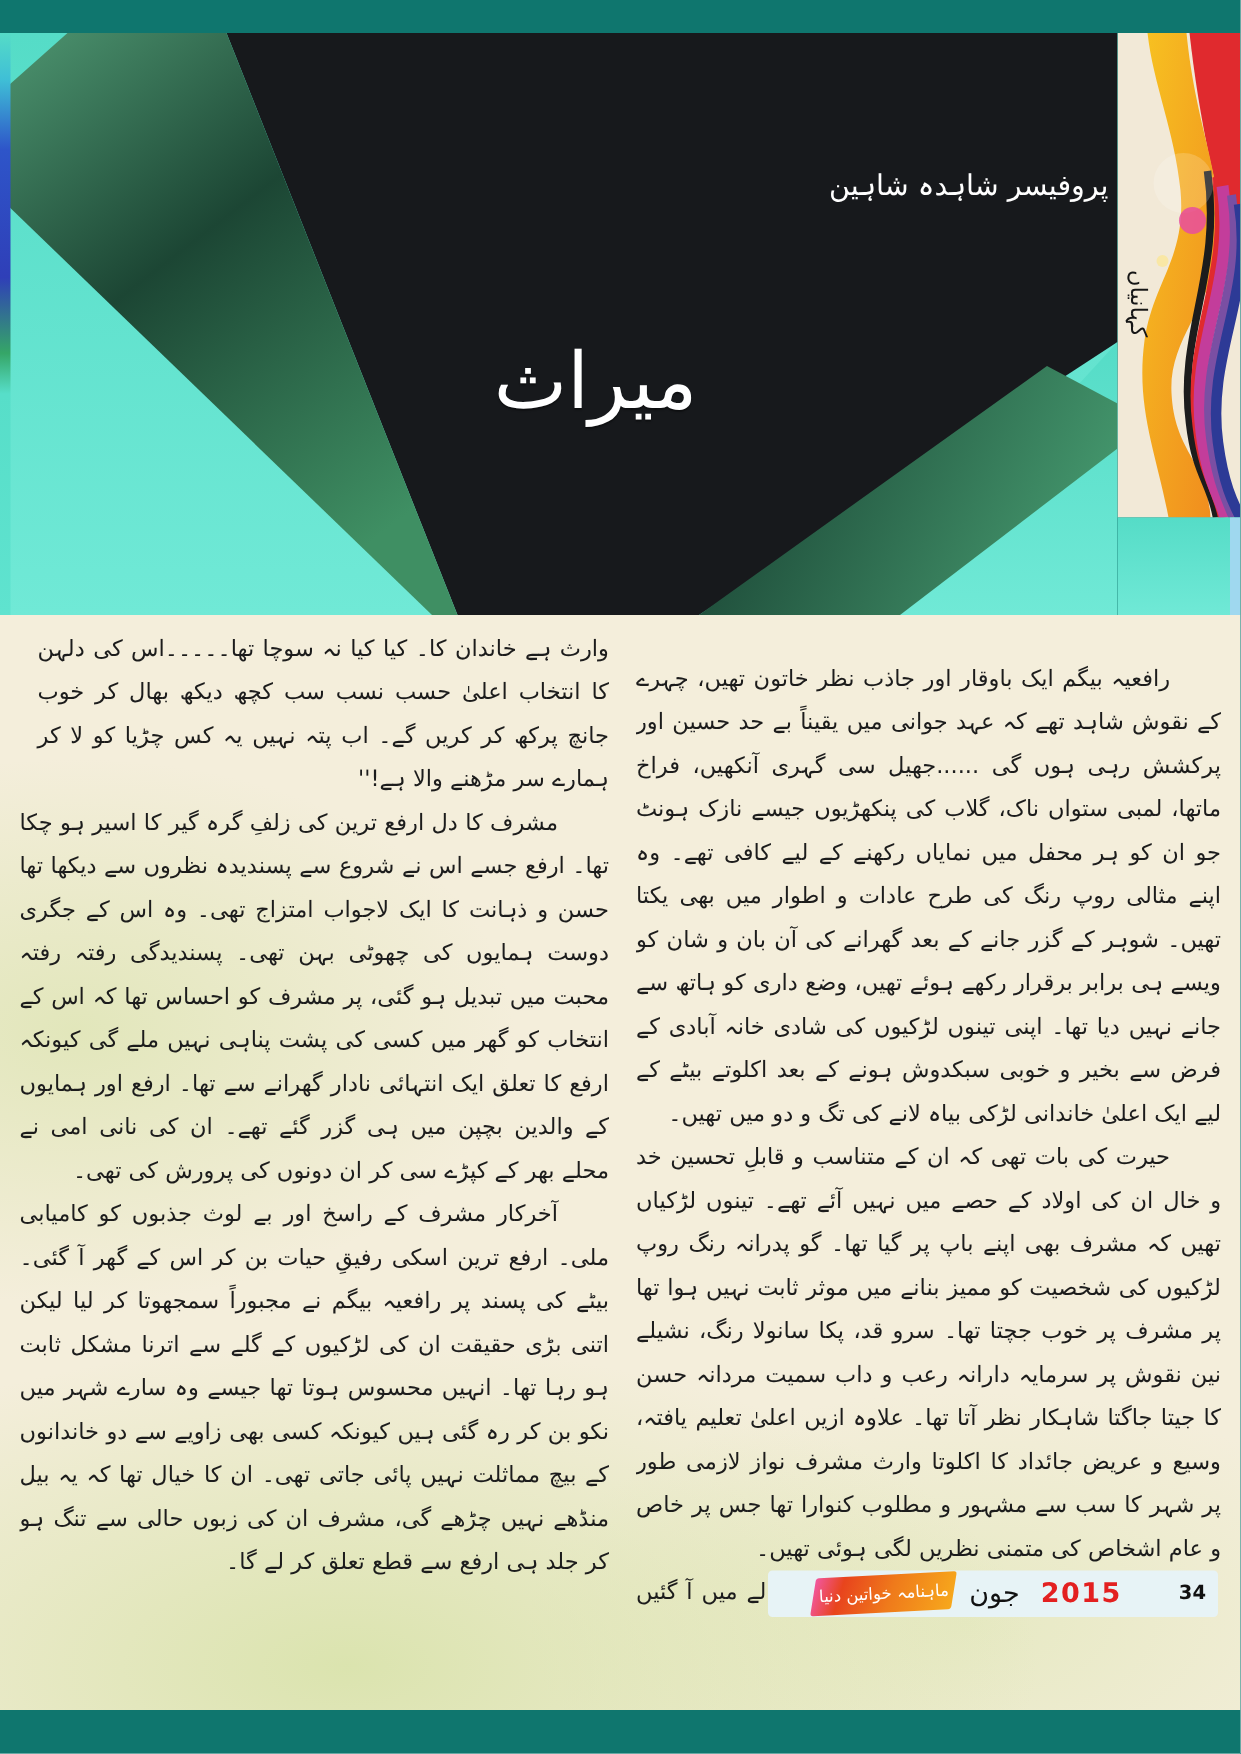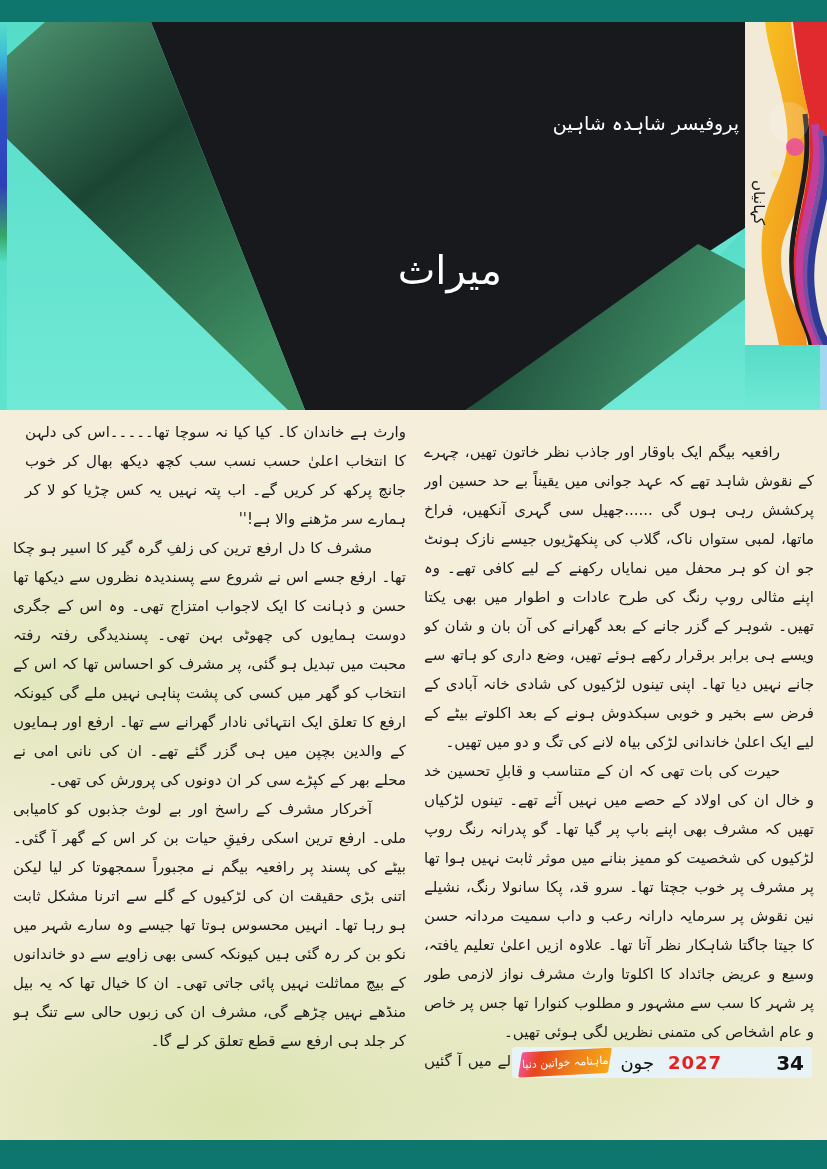--- a/index.html
+++ b/index.html
@@ -14,22 +14,22 @@
     background:
       radial-gradient(420px 260px at 6% 38%,  rgba(198,219,138,0.40), rgba(198,219,138,0) 70%),
       radial-gradient(640px 300px at 28% 96%, rgba(198,219,138,0.55), rgba(198,219,138,0) 72%),
       radial-gradient(420px 220px at 78% 92%, rgba(205,224,150,0.35), rgba(205,224,150,0) 70%),
       linear-gradient(#F4EEDB,#F4EEDB);
   }
   
   .header { position:absolute; left:0; top:22px; width:745px; height:388px; }
   .header svg { display:block; }
   .story-title {
-    position:absolute; left:292px; top:224px; width:210px;
-    direction:rtl; color:#ffffff; font-size:40px; line-height:1.2;
+    position:absolute; left:292px; top:202px; width:210px;
+    text-align:center; direction:rtl; color:#ffffff; font-size:52px; line-height:1.2;
     text-shadow:0 1px 1px rgba(0,0,0,.4);
   }
   .author-name {
     position:absolute; right:6px; top:90px;
     direction:rtl; color:#ffffff; font-size:19px;
   }
   
   .sidebar { position:absolute; left:745px; top:22px; width:82px; height:388px; }
   .sidebar svg { display:block; }
   .category-label {
@@ -47,21 +47,21 @@
   .col p.center-last { text-align-last:center; }
   .col-right { left:424px; top:414px; width:390px; height:636px;margin-top:24px; }
   .col-left  { left:13px;  top:418px; width:393px; height:632px; }
   
   .footer-bar {
     position:absolute; left:512px; top:1047px; width:300px; height:31px;
     background:#E7F3F6; border-radius:3px;
     display:flex; direction:rtl; align-items:center;
     padding:0 8px; box-sizing:border-box;
   }
-  .page-number { font-weight:bold; font-size:20px; color:#111; margin-left:54px; }
+  .page-number { font-weight:bold; font-size:13px; color:#111; margin-left:38px; }
   .year { font-weight:bold; font-size:18px; color:#E32020; margin-left:14px; letter-spacing:1px; }
   .month { font-size:18px; color:#111; margin-left:10px; }
   .ribbon {
     position:relative; width:94px; height:25px;
     background:linear-gradient(100deg,#F2579F 0%, #E8441D 20%, #EF7A1B 55%, #F7A81C 100%);
     transform:rotate(-3deg) skewX(-12deg); border-radius:2px;
     display:flex; align-items:center; justify-content:center;
   }
   .ribbon span { transform:skewX(12deg); color:#fff; font-size:11px; white-space:nowrap; direction:rtl; }
 </style>
@@ -148,20 +148,20 @@
 
   <div class="col col-left">
     <p class="noindent">وارث ہے خاندان کا۔ کیا کیا نہ سوچا تھا۔۔۔۔۔اس کی دلہن کا انتخاب اعلیٰ حسب نسب سب کچھ دیکھ بھال کر خوب جانچ پرکھ کر کریں گے۔ اب پتہ نہیں یہ کس چڑیا کو لا کر ہمارے سر مڑھنے والا ہے!''</p>
     <p>مشرف کا دل ارفع ترین کی زلفِ گرہ گیر کا اسیر ہو چکا تھا۔ ارفع جسے اس نے شروع سے پسندیدہ نظروں سے دیکھا تھا حسن و ذہانت کا ایک لاجواب امتزاج تھی۔ وہ اس کے جگری دوست ہمایوں کی چھوٹی بہن تھی۔ پسندیدگی رفتہ رفتہ محبت میں تبدیل ہو گئی، پر مشرف کو احساس تھا کہ اس کے انتخاب کو گھر میں کسی کی پشت پناہی نہیں ملے گی کیونکہ ارفع کا تعلق ایک انتہائی نادار گھرانے سے تھا۔ ارفع اور ہمایوں کے والدین بچپن میں ہی گزر گئے تھے۔ ان کی نانی امی نے محلے بھر کے کپڑے سی کر ان دونوں کی پرورش کی تھی۔</p>
     <p>آخرکار مشرف کے راسخ اور بے لوث جذبوں کو کامیابی ملی۔ ارفع ترین اسکی رفیقِ حیات بن کر اس کے گھر آ گئی۔ بیٹے کی پسند پر رافعیہ بیگم نے مجبوراً سمجھوتا کر لیا لیکن اتنی بڑی حقیقت ان کی لڑکیوں کے گلے سے اترنا مشکل ثابت ہو رہا تھا۔ انہیں محسوس ہوتا تھا جیسے وہ سارے شہر میں نکو بن کر رہ گئی ہیں کیونکہ کسی بھی زاویے سے دو خاندانوں کے بیچ مماثلت نہیں پائی جاتی تھی۔ ان کا خیال تھا کہ یہ بیل منڈھے نہیں چڑھے گی، مشرف ان کی زبوں حالی سے تنگ ہو کر جلد ہی ارفع سے قطع تعلق کر لے گا۔</p>
 
   </div>
 
   <div class="footer-bar">
     <span class="page-number">34</span>
-    <span class="year">2027</span>
+    <span class="year">2015</span>
     <span class="month">جون</span>
     <div class="ribbon">
       <span>ماہنامہ خواتین دنیا</span>
     </div>
   </div>
 
 </div>
 
 </body></html>

